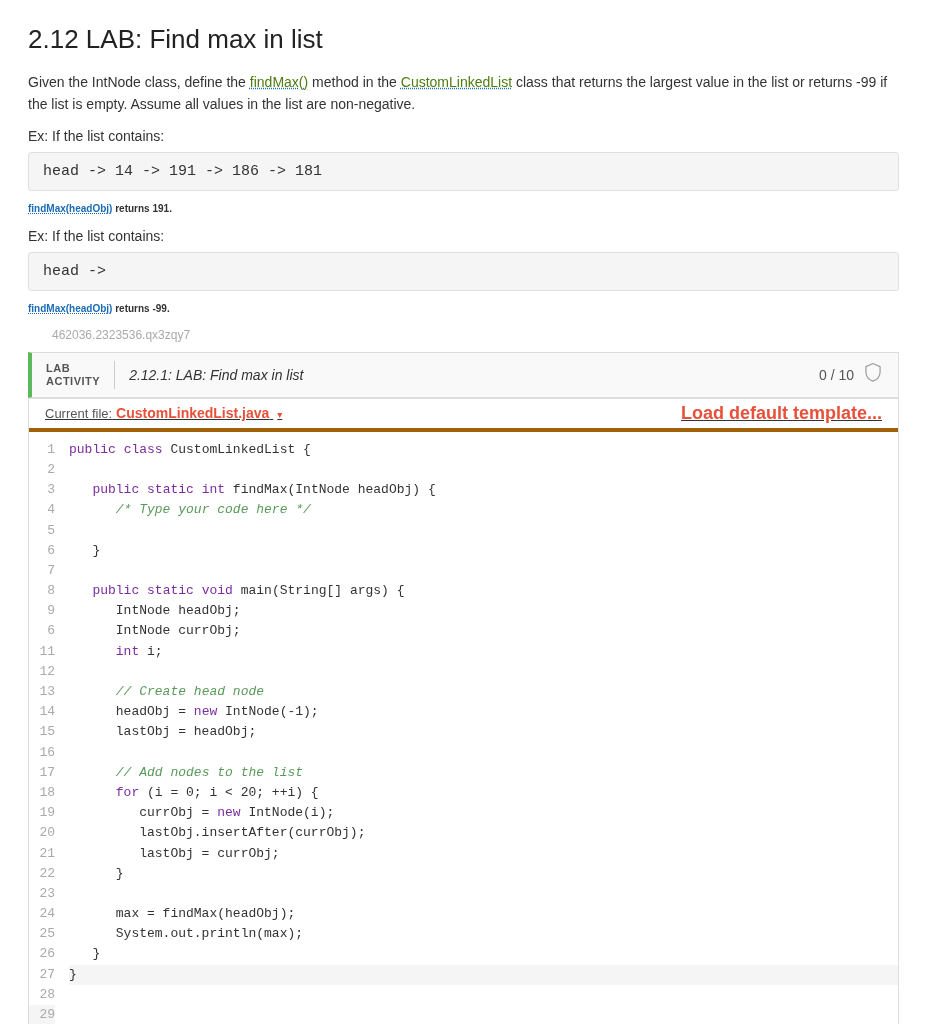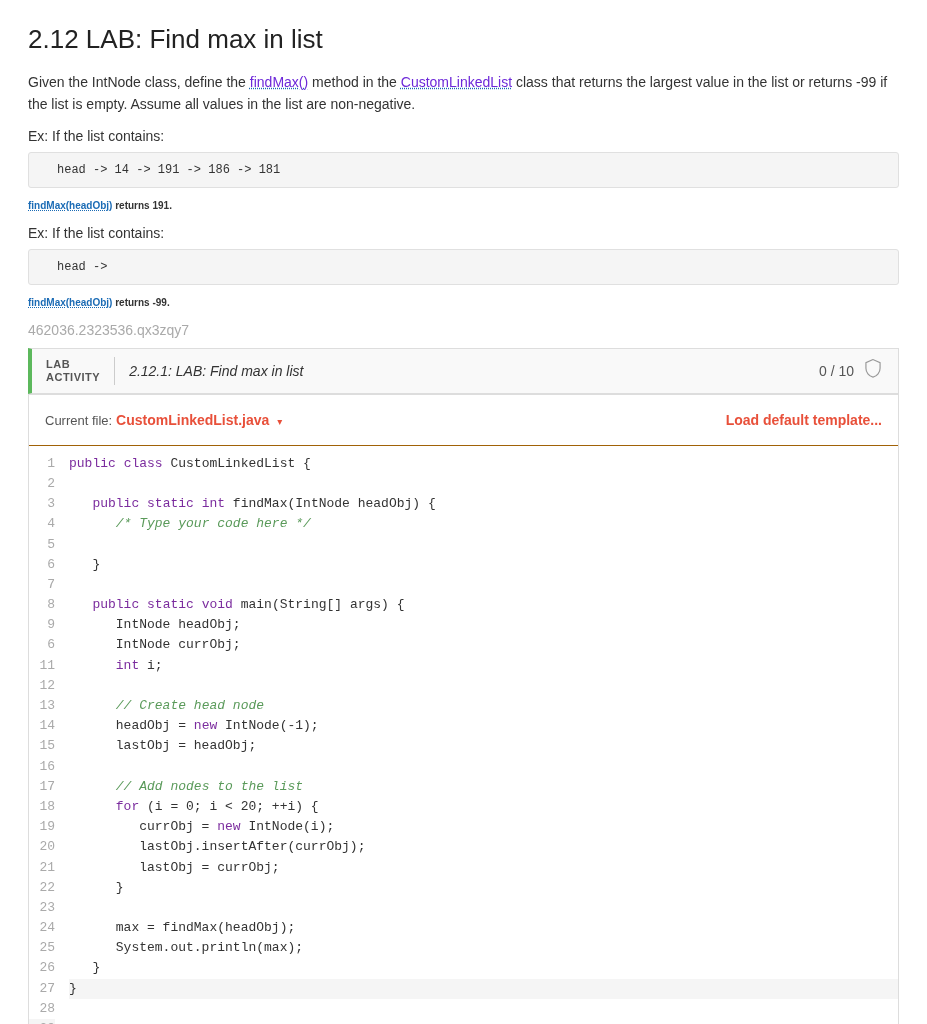--- a/index.html
+++ b/index.html
@@ -16,53 +16,54 @@
       color: #222;
       margin-bottom: 16px;
     }
     .description {
       font-size: 14px;
       line-height: 1.6;
       margin-bottom: 12px;
       color: #333;
     }
     .description .highlight {
-      color: #6d28d9;
+      color: #4d7c0f;
       text-decoration: underline dotted;
       text-decoration-color: #1a6bb5;
     }
     .ex-label {
       font-size: 14px;
       margin-bottom: 8px;
       color: #333;
     }
     .code-block {
       background: #f5f5f5;
       border: 1px solid #e0e0e0;
       border-radius: 3px;
-      padding: 10px 28px;
+      padding: 10px 14px;
       font-family: 'Courier New', Courier, monospace;
-      font-size: 12px;
+      font-size: 15px;
       color: #333;
       margin-bottom: 12px;
     }
     .result-text {
       font-size: 10px;
       margin-bottom: 14px;
       color: #333;
       font-weight: bold;
     }
     .result-text .highlight {
       color: #1a6bb5;
       text-decoration: underline dotted;
     }
     .small-id {
-      font-size: 14px;
+      font-size: 12px;
       color: #aaa;
       margin-bottom: 10px;
+      margin-left: 24px;
     }
     .lab-bar {
       display: flex;
       align-items: center;
       background: #f9f9f9;
       border: 1px solid #ddd;
       border-left: 4px solid #5cb85c;
       padding: 8px 14px;
       margin-bottom: 0;
       justify-content: space-between;
@@ -104,39 +105,40 @@
     }
     .editor-container {
       border: 1px solid #ddd;
       background: #fff;
       margin-top: 0;
     }
     .editor-header {
       display: flex;
       justify-content: space-between;
       align-items: center;
-      padding: 17px 16px;
-      border-bottom: 1px solid #a16207;
-      background: #fff;
+      padding: 4px 16px;
+      border-bottom: 4px solid #a16207;
+      background: #fff;
+      text-decoration: underline;
     }
     .current-file-label {
       font-size: 13px;
       color: #555;
     }
     .current-file-name {
       color: #e8503a;
       font-weight: bold;
     }
     .dropdown-arrow {
       color: #e8503a;
       font-size: 10px;
       margin-left: 4px;
     }
     .load-template {
-      font-size: 14px;
+      font-size: 18px;
       color: #e8503a;
       font-weight: bold;
       cursor: pointer;
     }
     .code-editor {
       display: flex;
       font-family: 'Courier New', Courier, monospace;
       font-size: 13px;
       line-height: 1.55;
       background: #fff;

